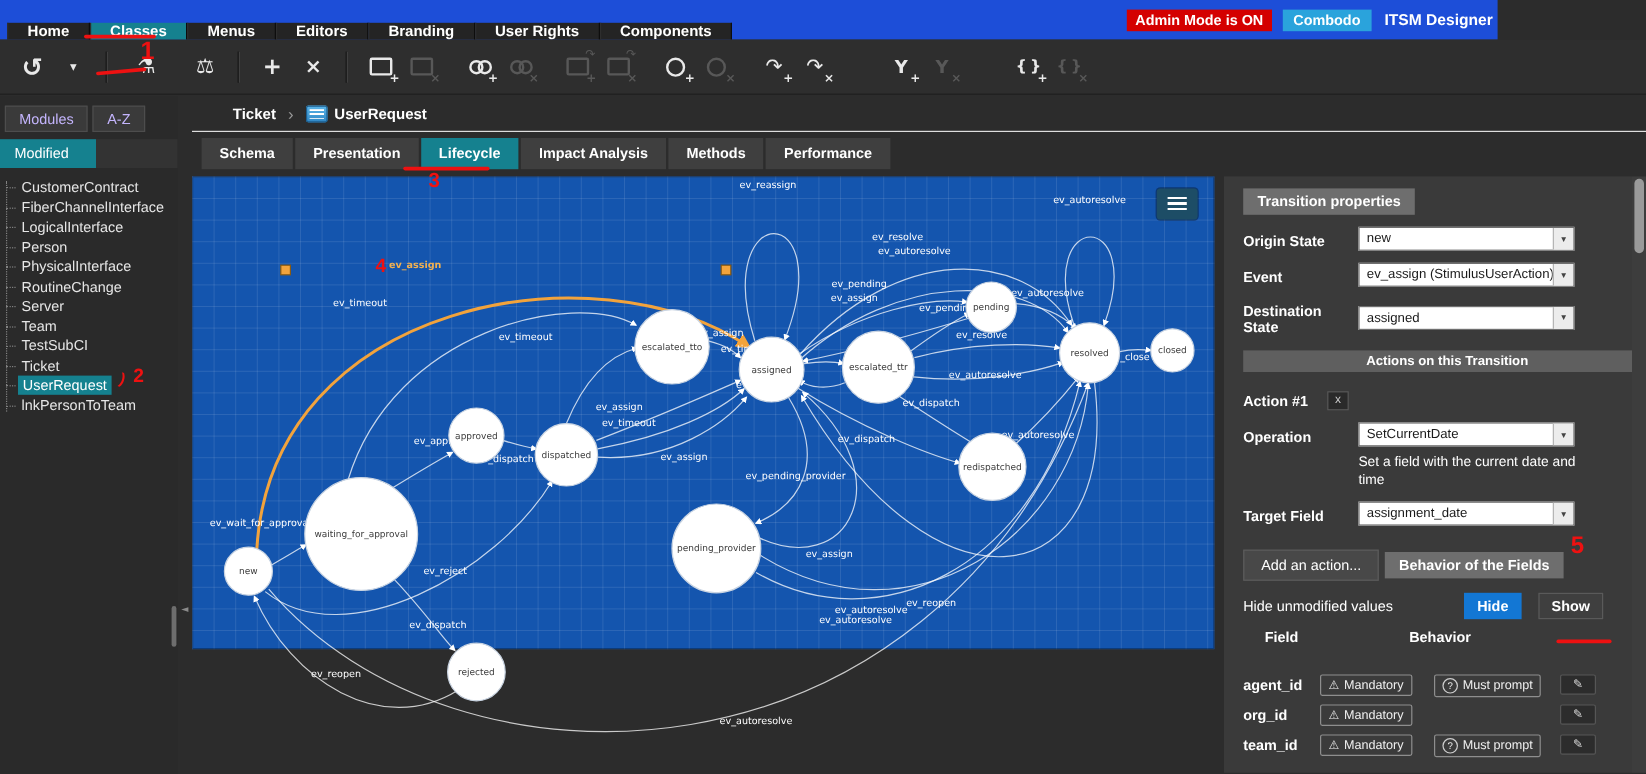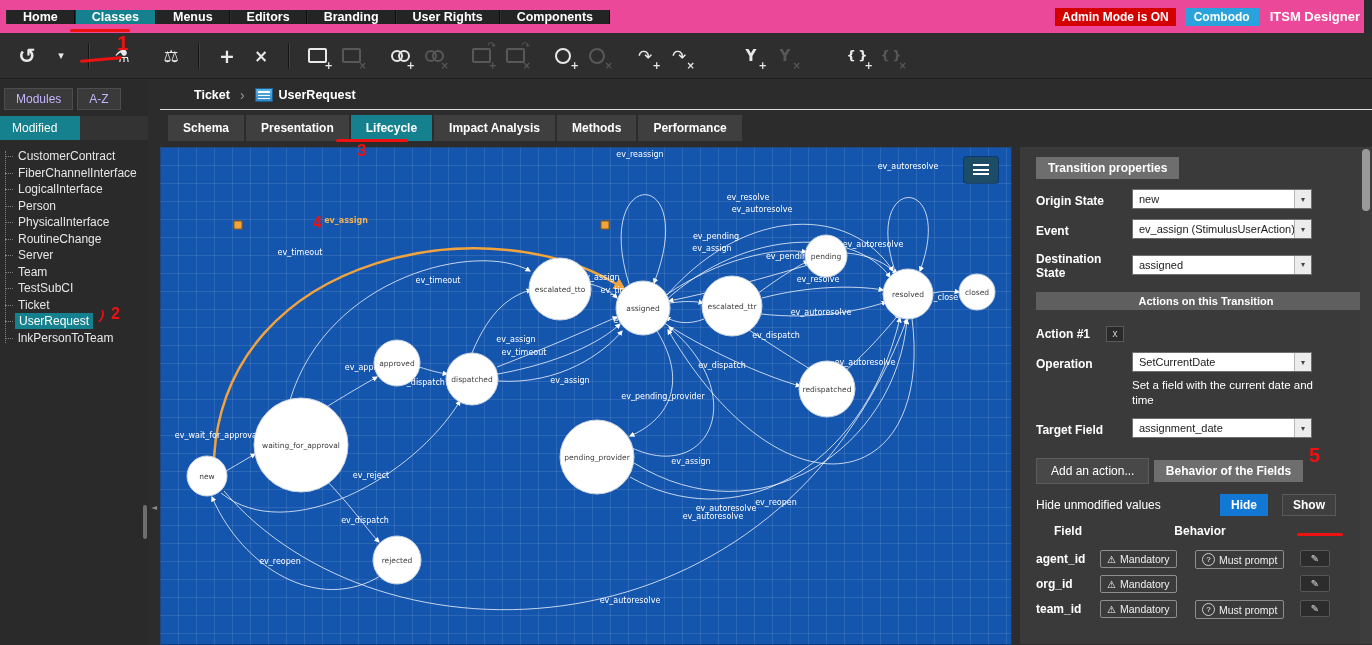--- a/index.html
+++ b/index.html
@@ -1,20 +1,20 @@
 <!DOCTYPE html>
 <html><head>
 <meta charset="utf-8">
 <title>ITSM Designer</title>
 <style>
   html,body{margin:0;padding:0}
   body{width:1372px;height:645px;overflow:hidden;position:relative;background:#2c2c2c;
        font-family:"Liberation Sans","DejaVu Sans",sans-serif;color:#e8e8e8;-webkit-font-smoothing:antialiased}
   
-  .topnav{position:absolute;left:0;top:0;width:1364px;height:33px;background:#ec4899;display:flex;align-items:center}
+  .topnav{position:absolute;left:0;top:0;width:1248px;height:33px;background:#1d4ed8;display:flex;align-items:flex-end}
   .navitems{display:flex;align-items:stretch;padding-left:6px}
   .navitem{display:flex;align-items:center;padding:0 16px;font-size:12.5px;font-weight:bold;color:#fff;
            background:#242424;border-right:1px solid #0d0d0d;border-left:1px solid #2e2e2e;cursor:pointer}
   .navitem.active{background:#15818f}
   .navright{position:absolute;right:4px;top:0;height:33px;display:flex;align-items:center;gap:9px}
   .admin-badge{background:#d40000;color:#fff;font-weight:bold;font-size:12px;padding:2px 7px}
   .brand-badge{background:#2aa3dc;color:#fff;font-weight:bold;font-size:12px;padding:2px 9px}
   .app-title{color:#fff;font-weight:bold;font-size:13px;margin-left:2px}
   
   .toolbar{position:absolute;left:0;top:33px;width:1372px;height:46px;background:#2e2e2e;border-bottom:1px solid #202020;
@@ -55,21 +55,21 @@
   .bc-chev{color:#9a9a9a;margin:0 10px;font-size:14px}
   .bc-icon{width:18px;height:14px;border-radius:2px;margin-right:6px;
            background:linear-gradient(#5db7ea,#2f86c4);box-shadow:inset 0 0 0 1px #1c5e8e;position:relative}
   .bc-icon::before{content:"";position:absolute;left:3px;right:3px;top:3px;height:8px;
            background:repeating-linear-gradient(to bottom,#fff 0 1.5px,transparent 1.5px 3.5px)}
   .tabstrip{height:31px;display:flex;align-items:flex-end;gap:2px;padding-left:8px}
   .tab{background:#3f3f3f;color:#fff;font-size:12px;font-weight:bold;padding:6px 15px;cursor:pointer}
   .tab.active{background:#15818f}
   .workarea{display:flex;margin-top:6px;height:497px}
   
-  .canvas{position:relative;width:852px;height:498px;flex:none;background-color:#1455ae;
+  .canvas{position:relative;width:852px;height:394px;flex:none;background-color:#1455ae;
     background-image:linear-gradient(rgba(255,255,255,.10) 1px,transparent 1px),
                      linear-gradient(90deg,rgba(255,255,255,.10) 1px,transparent 1px);
     background-size:18px 18px;box-shadow:inset 0 0 0 1px rgba(0,0,0,.3)}
   .canvas svg{position:absolute;left:0;top:0}
   .tr{fill:none;stroke:rgba(255,255,255,.75);stroke-width:1}
   .tr.hl{stroke:#f2a33c;stroke-width:2.5}
   .trlabel{fill:#ffffff;font-size:8px;text-anchor:middle;font-family:"DejaVu Sans",sans-serif}
   .trlabel.hl{fill:#f2b151;font-weight:bold}
   .state{fill:#ffffff;stroke:#c9d4e2;stroke-width:1}
   .statelabel{fill:#3c3c3c;font-size:7.5px;text-anchor:middle;font-family:"DejaVu Sans",sans-serif}
@@ -94,21 +94,21 @@
         line-height:1;cursor:pointer;padding:0}
   .op-help{margin:6px 0 0 96px;width:196px;font-size:11.5px;color:#fff;line-height:15px}
   .add-action{margin-top:12px;background:#484848;border:1px solid #5c5c5c;color:#fff;font-size:12px;padding:5px 14px;cursor:pointer}
   .sec-header.mt{margin-top:22px}
   .hide-row{margin-top:10px;width:300px;display:flex;align-items:center;justify-content:space-between}
   .hide-row .hlabel{font-size:12px;color:#fff}
   .hs{display:flex;gap:14px}
   .hide-btn{background:#1377d4;border:none;color:#fff;font-weight:bold;font-size:12px;padding:4px 11px;cursor:pointer}
   .show-btn{background:#3f3f3f;border:1px solid #5a5a5a;color:#fff;font-weight:bold;font-size:12px;padding:3px 10px;cursor:pointer}
   .btable{margin-top:8px}
-  .bhead{display:grid;grid-template-columns:64px 200px;margin-bottom:8px}
+  .bhead{display:grid;grid-template-columns:64px 200px;margin-bottom:20px}
   .bhead span{font-weight:bold;font-size:12px;color:#fff;text-align:center}
   .brow{display:grid;grid-template-columns:64px 95px 105px 34px;align-items:center;height:25px}
   .bfield{font-weight:bold;font-size:12px;color:#fff}
   .bbadge{display:inline-flex;align-items:center;gap:4px;border:1px solid #8e8e8e;background:#3b3b3b;color:#efefef;
           font-size:10.5px;padding:2px 6px;border-radius:2px;justify-self:start}
   .warn-icon{font-size:10px;font-family:"DejaVu Sans",sans-serif}
   .qicon{width:11px;height:11px;border:1px solid #cfcfcf;border-radius:50%;font-size:8px;line-height:11px;text-align:center;display:inline-block}
   .qicon::before{content:"?"}
   .editbtn{width:30px;height:17px;background:#2c2c2c;border:1px solid #565656;color:#ddd;font-size:10px;border-radius:2px;
            cursor:pointer;padding:0;font-family:"DejaVu Sans",sans-serif}

